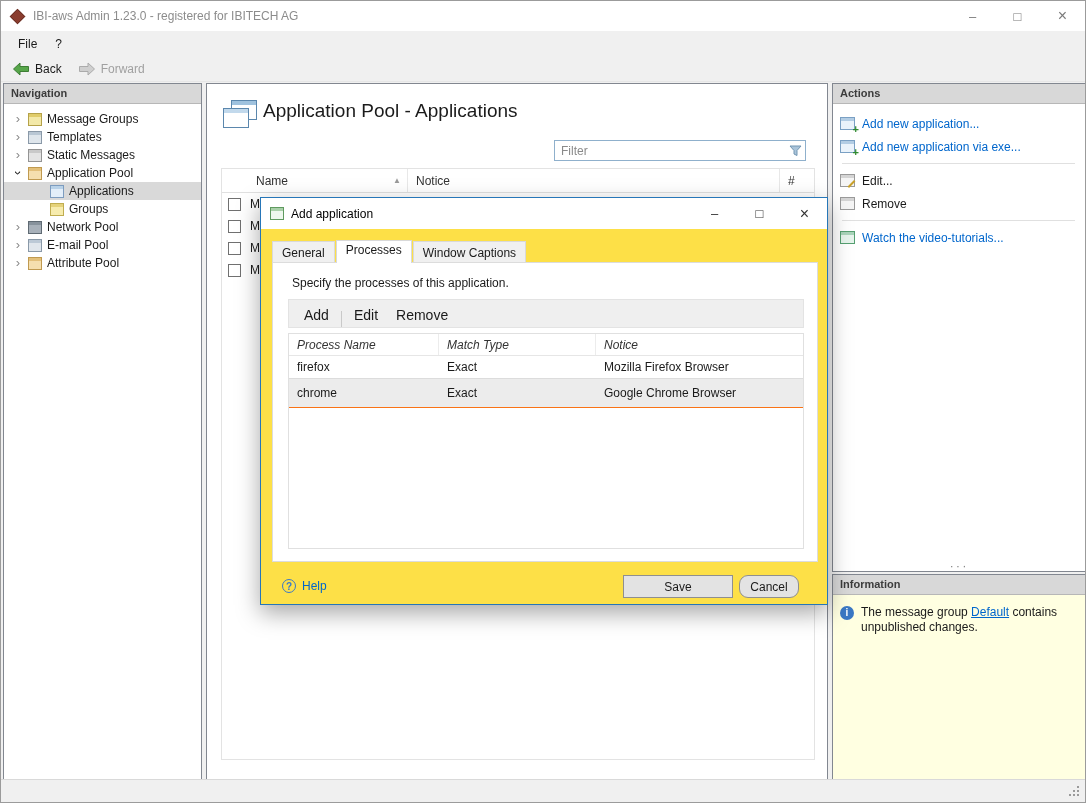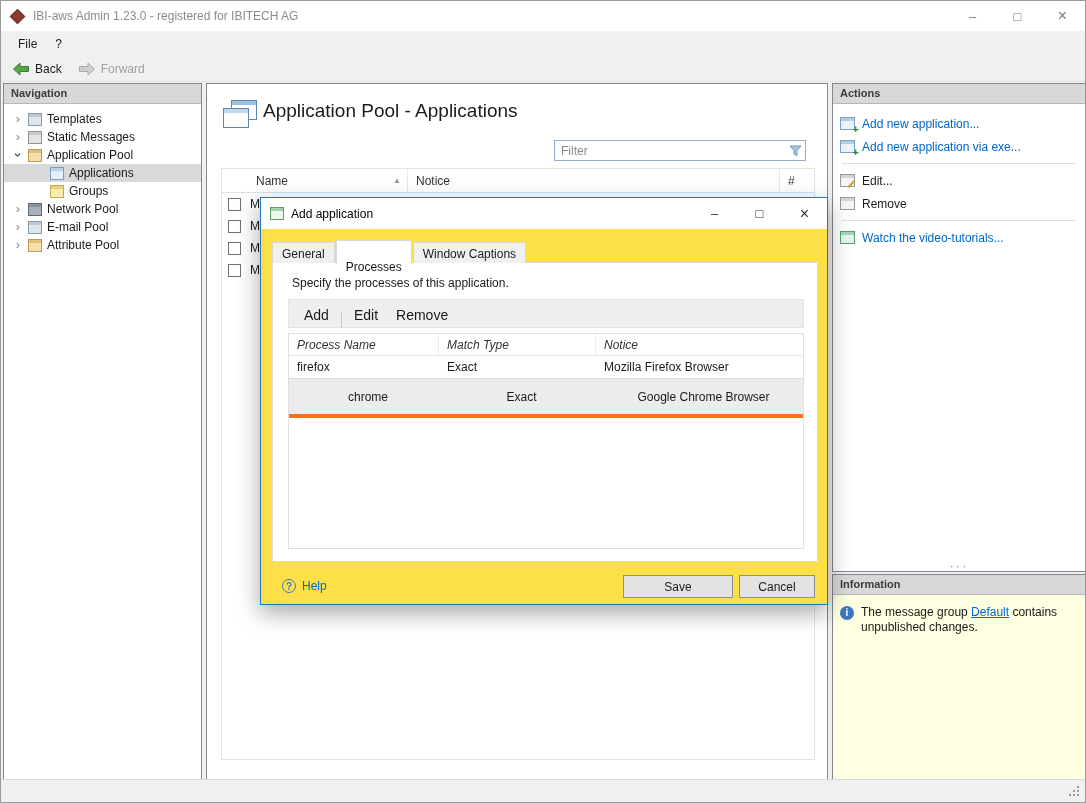--- a/index.html
+++ b/index.html
@@ -136,50 +136,50 @@
               background:#eef7ee; position:relative; flex:none; }
   .dlg-icon::before { content:""; position:absolute; left:0; right:0; top:0; height:3px;
                       background:#a9d0a9; }
   .dlg-title { font-size:12px; color:#000; flex:1; }
   .dlg-btn { width:45px; height:31px; display:flex; align-items:center; justify-content:center;
              font-size:13px; color:#333; }
   .dlg-btn.close { font-size:16px; }
   .tabs { position:absolute; left:11px; top:42px; display:flex; align-items:flex-end; z-index:2; }
   .tab { font-size:12px; color:#1a1a1a; border:1px solid #d9d9d9; border-bottom:none;
          background:#f0f0f0; padding:4px 9px 4px; height:21px; margin-right:1px; }
-  .tab.active { background:#fff; height:23px; padding-top:19px; margin-bottom:-1px; }
+  .tab.active { background:#fff; height:23px; padding-top:2px; margin-bottom:-1px; }
   .tab-panel { position:absolute; left:11px; top:64px; width:546px; height:300px;
                background:#fff; border:1px solid #dcdcdc; }
   .dlg-desc { position:absolute; left:19px; top:13px; font-size:12px; color:#1a1a1a; }
   .dlg-toolbar { position:absolute; left:15px; top:36px; width:516px; height:29px;
                  background:#efefef; border:1px solid #e3e3e3; display:flex; align-items:flex-end;
                  font-size:14px; color:#1a1a1a; padding-left:6px; }
   .dlg-tb-item { padding:4px 9px; }
   .dlg-tb-sep { width:1px; height:16px; background:#c9c9c9; margin:0 3px; }
   .ptable { position:absolute; left:15px; top:70px; width:516px; height:216px;
             background:#fff; border:1px solid #e0e0e0; }
   .pt-header { display:flex; height:22px; align-items:center; font-size:12px; color:#333;
                border-bottom:1px solid #e6e6e6; }
   .pt-hcell { height:100%; display:flex; align-items:center; padding-left:8px;
               border-right:1px solid #ececec;font-style:italic; }
   .pt-c1 { width:150px; } .pt-c2 { width:157px; } .pt-c3 { flex:1; border-right:none; }
   .pt-row { display:flex; align-items:center; height:22px; font-size:12px; color:#1a1a1a; }
   .pt-row.selected { background:#ececec; border-top:1px solid #dcdcdc;
-                     border-bottom:4px solid #f97316; height:40px;text-align:center; }
+                     border-bottom:1px solid #f97316; height:30px; }
   .pt-cell { padding-left:8px; }
   .help-link { position:absolute; left:21px; top:381px; display:flex; align-items:center; gap:6px; }
   .help-icon { width:14px; height:14px; border-radius:50%; border:1px solid #3b78c4;
                color:#3b78c4; font-size:10px; font-weight:bold; text-align:center;
                line-height:13px; }
   .help-label { font-size:12px; color:#0066cc; }
   .dlg-button { position:absolute; top:377px; height:23px; background:#e3e3e3;
                 border:1px solid #8f8f8f; font-size:12px; color:#1a1a1a; display:flex;
                 align-items:center; justify-content:center; font-family:"Liberation Sans",sans-serif; }
   .btn-save { left:362px; width:110px; }
-  .btn-cancel { left:478px; width:76px; }
+  .btn-cancel { left:478px; width:60px;border-radius:9px; }
 </style>
 </head>
 <body>
 
 <div id="window">
 
   <div class="titlebar">
     <span class="app-logo"></span>
     <span class="title-text">IBI-aws Admin 1.23.0 - registered for IBITECH AG</span>
     <span class="win-btn">–</span>
@@ -203,20 +203,25 @@
       <svg width="18" height="14" viewBox="0 0 18 14">
           <path d="M10 1 L16.5 7 L10 13 L10 9.5 L1.5 9.5 L1.5 4.5 L10 4.5 Z" fill="#cfcfcf" stroke="#ababab"></path>
         </svg>
       <span class="lbl">Forward</span>
     </span>
   </div>
 
   <div class="panel nav-panel">
     <div class="panel-header">Navigation</div>
     <div class="tree">
+      <div class="tree-item">
+        <span class="arrow collapsed"></span>
+        <span class="nicon ic-msggroups"></span>
+        <span>Message Groups</span>
+      </div>
       <div class="tree-item">
         <span class="arrow collapsed"></span>
         <span class="nicon ic-templates"></span>
         <span>Templates</span>
       </div>
       <div class="tree-item">
         <span class="arrow collapsed"></span>
         <span class="nicon ic-staticmsg"></span>
         <span>Static Messages</span>
       </div>

